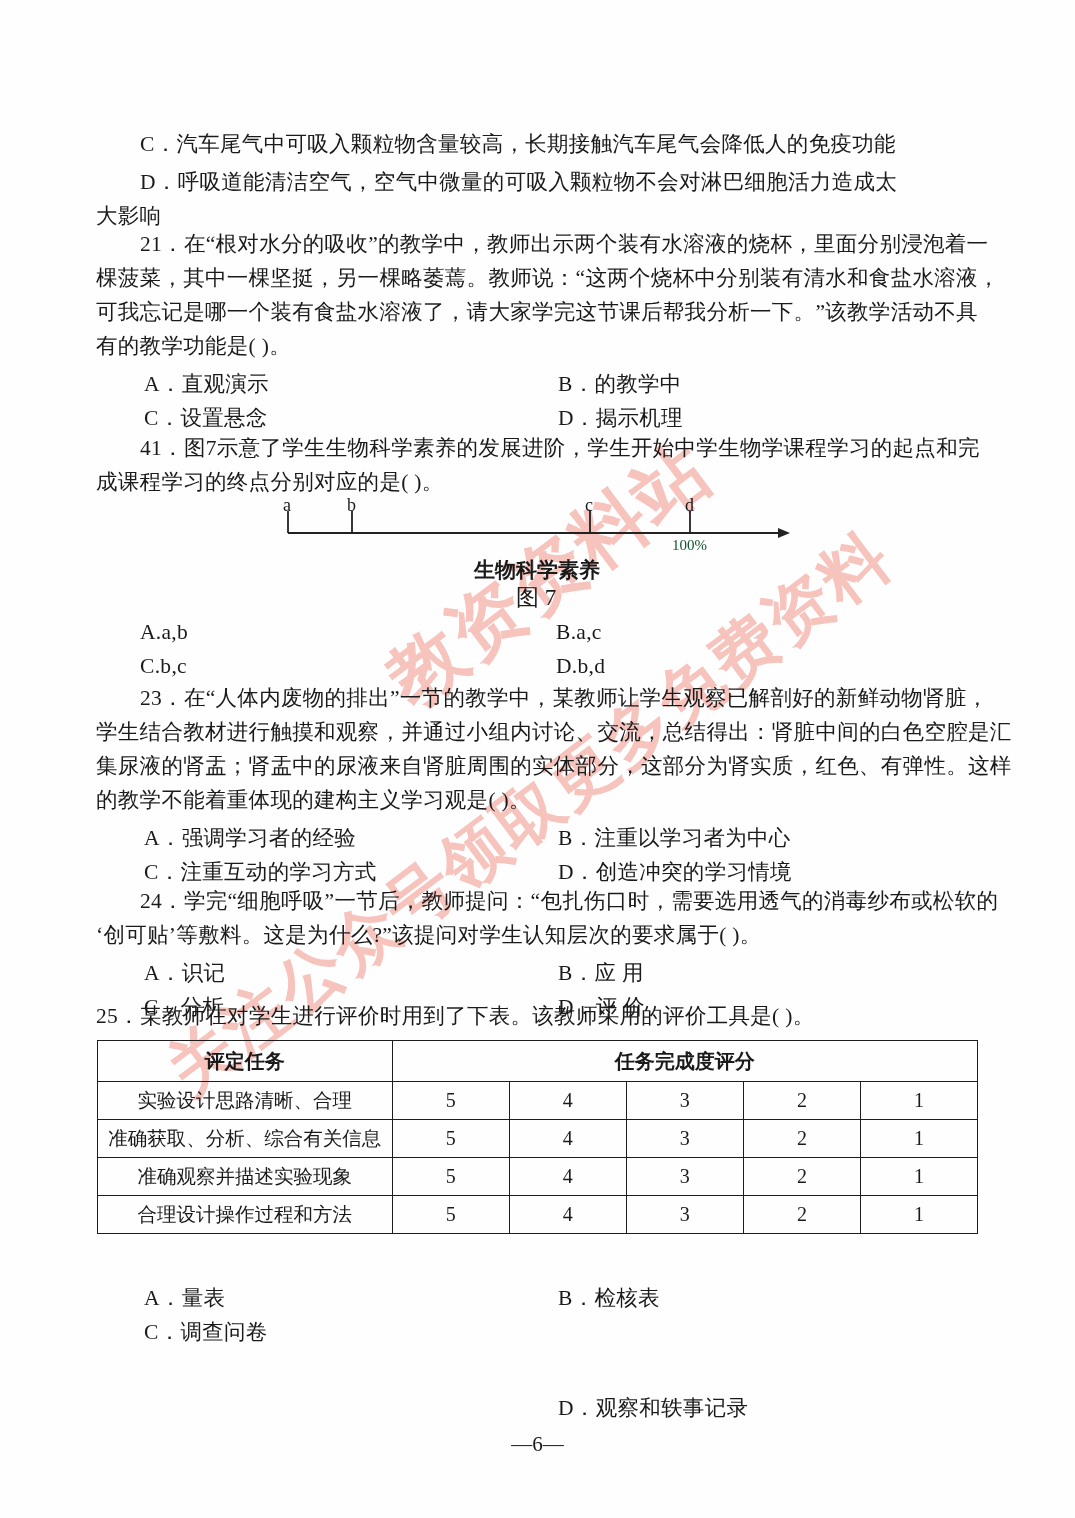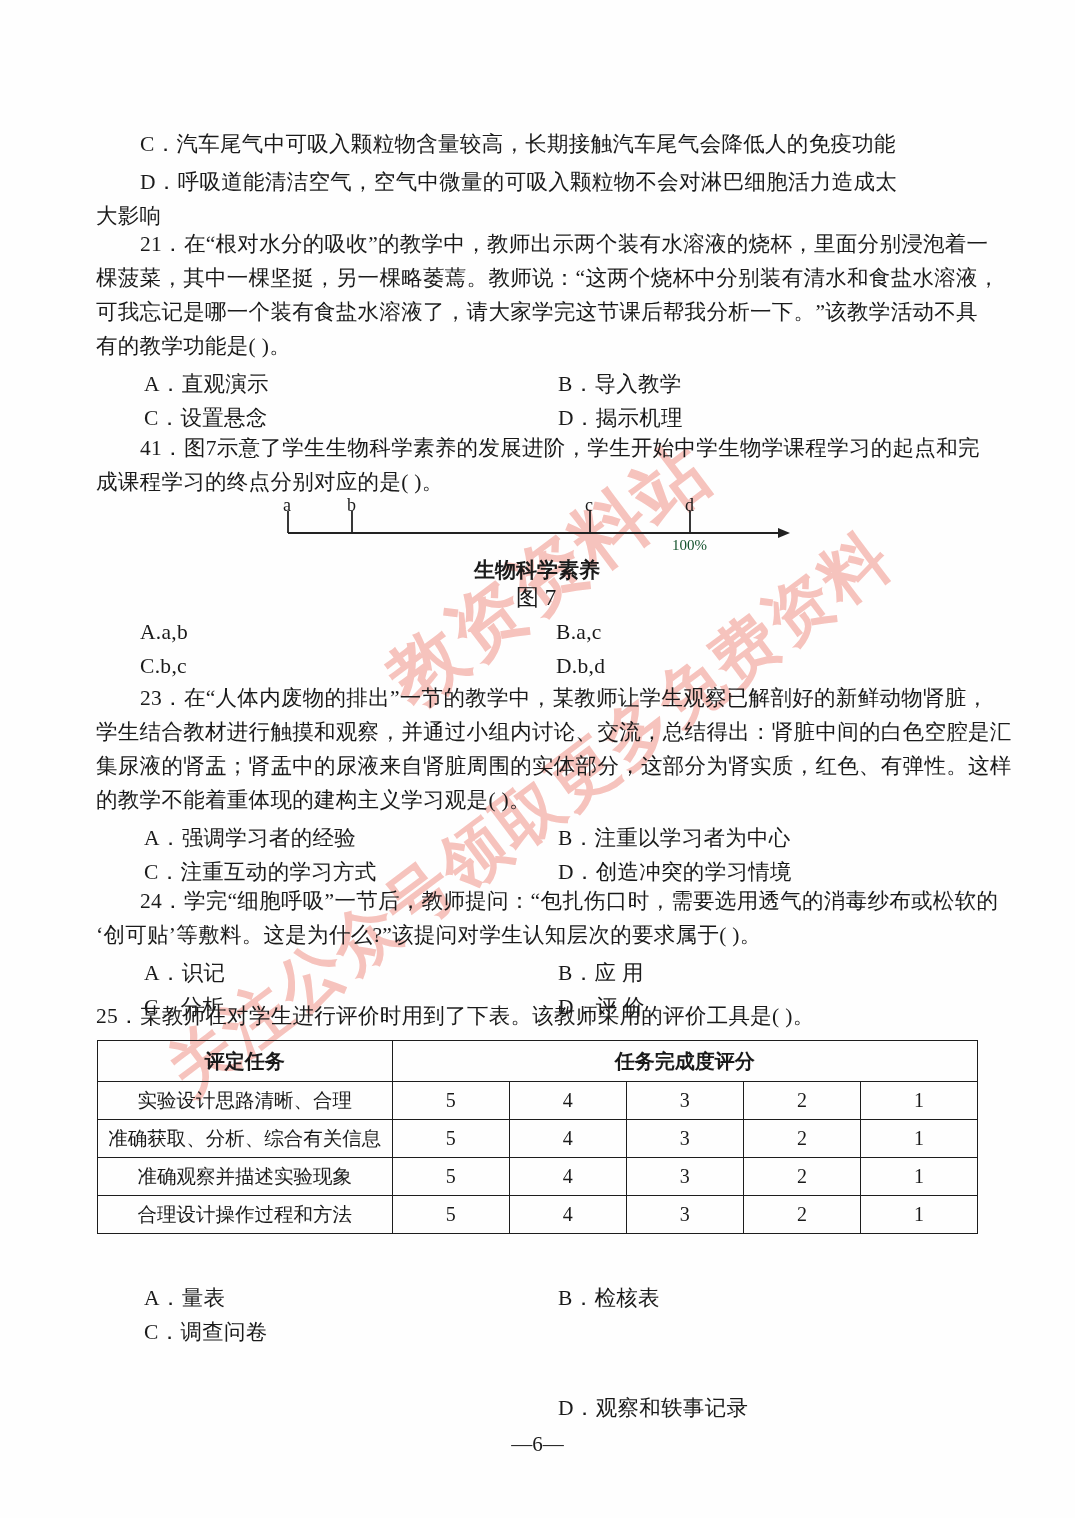--- a/index.html
+++ b/index.html
@@ -171,21 +171,21 @@
 
     <div class="para" style="left:140px; top:234px;">21．在“根对水分的吸收”的教学中，教师出示两个装有水溶液的烧杯，里面分别浸泡着一</div>
     <div class="para" style="left:96px; top:268px;">棵菠菜，其中一棵坚挺，另一棵略萎蔫。教师说：“这两个烧杯中分别装有清水和食盐水溶液，</div>
     <div class="para" style="left:96px; top:302px;">可我忘记是哪一个装有食盐水溶液了，请大家学完这节课后帮我分析一下。”该教学活动不具</div>
     <div class="para" style="left:96px; top:336px;">有的教学功能是(      )。</div>
 
     <div class="opt opt-a" style="top:369px;">
       <span class="lbl">A．</span><span>直观演示</span>
     </div>
     <div class="opt opt-b" style="top:369px;">
-      <span class="lbl">B．</span><span>导入教学</span>
+      <span class="lbl">B．</span><span>的教学中</span>
     </div>
     <div class="opt opt-a" style="top:403px;">
       <span class="lbl">C．</span><span>设置悬念</span>
     </div>
     <div class="opt opt-b" style="top:403px;">
       <span class="lbl">D．</span><span>揭示机理</span>
     </div>
 
     <div class="para" style="left:140px; top:438px;">41．图7示意了学生生物科学素养的发展进阶，学生开始中学生物学课程学习的起点和完</div>
     <div class="para" style="left:96px; top:472px;">成课程学习的终点分别对应的是(      )。</div>

